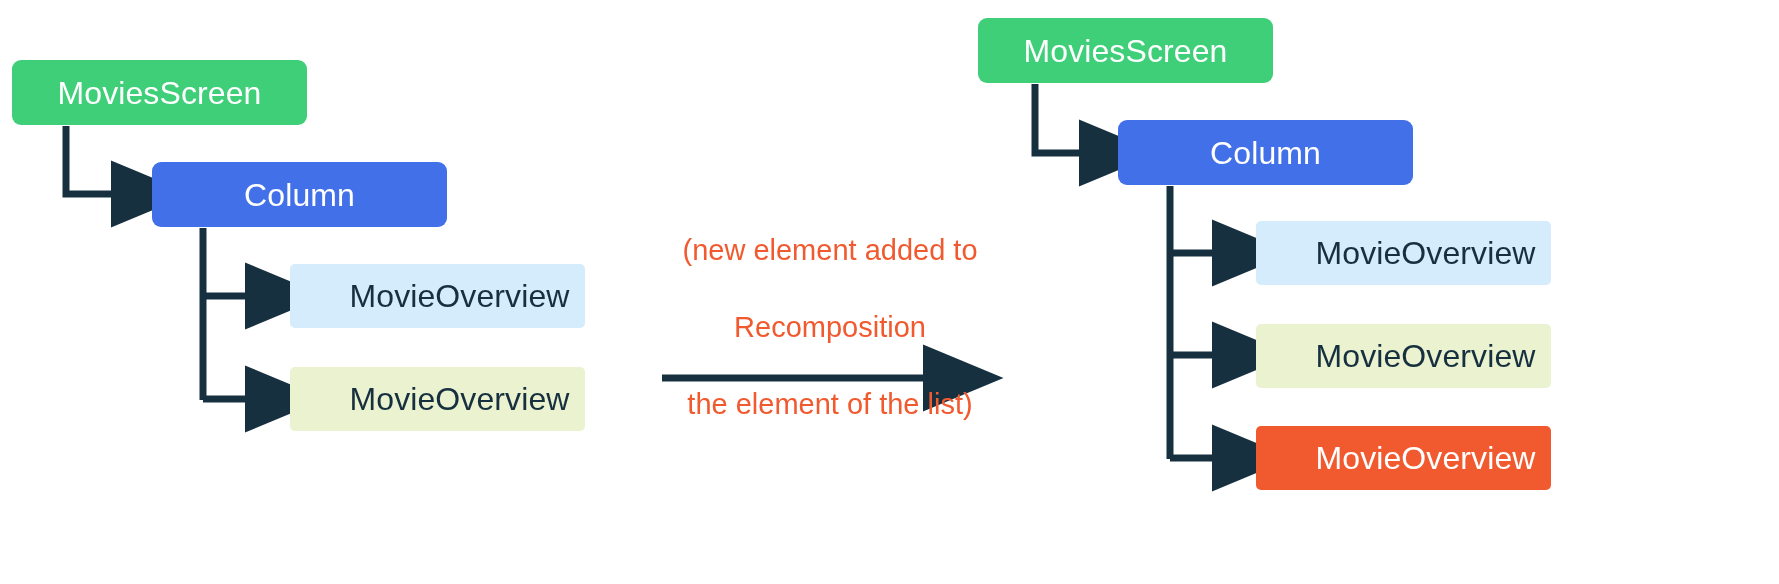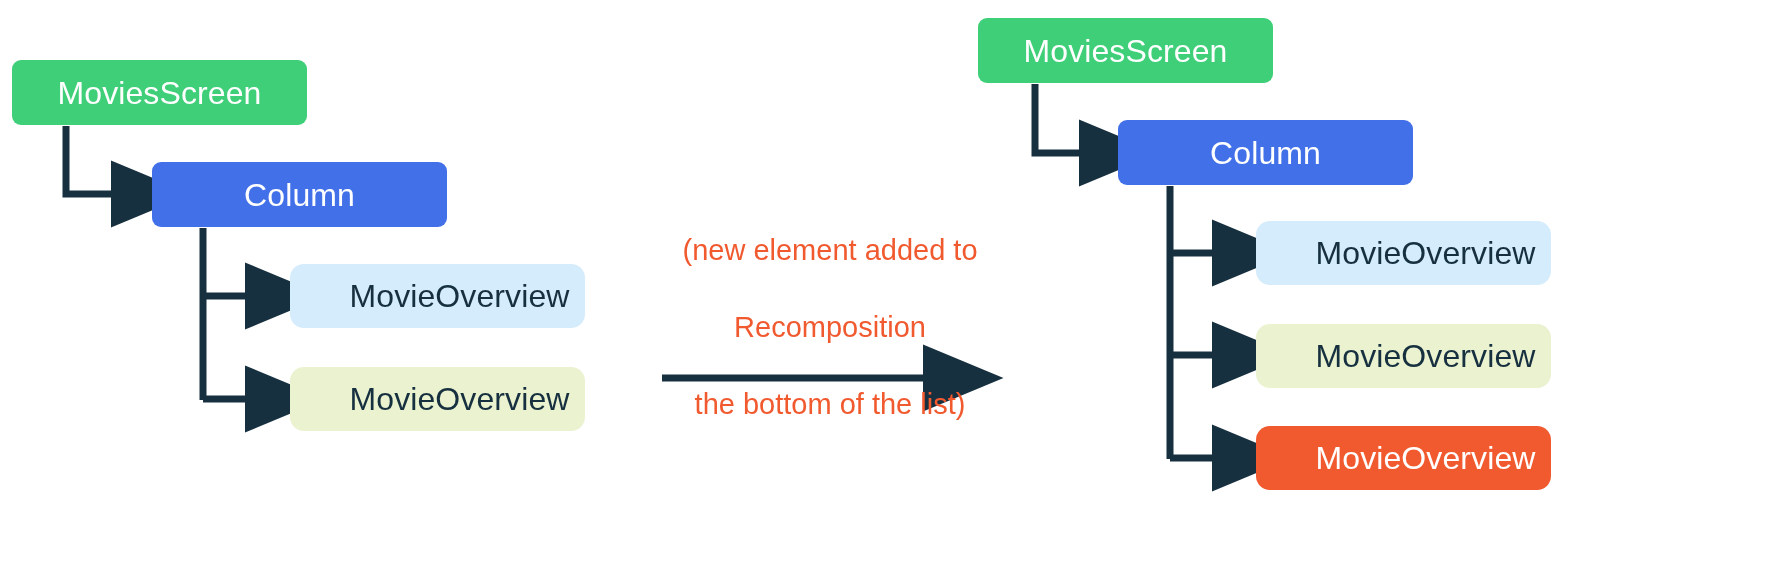--- a/index.html
+++ b/index.html
@@ -28,21 +28,21 @@
     display: flex;
     align-items: center;
     justify-content: center;
     font-size: 32px;
     line-height: 1;
     letter-spacing: 0.1px;
     white-space: nowrap;
     user-select: none;
   }
   .node.sq {
-    border-radius: 14px;
+    border-radius: 5px;
     padding-left: 44px;
   }
   
   #wires {
     position: absolute;
     left: 0;
     top: 0;
     width: 1779px;
     height: 584px;
     pointer-events: none;
@@ -109,21 +109,21 @@
     <span>MovieOverview</span>
   </div>
 
   <div class="node sq" style="left:290px; top:367px; width:295px; height:64px; background:#EAF2D0; color:#17303F;">
     <span>MovieOverview</span>
   </div>
 
   <div id="caption" style="color:#F1592F;">
     <div>(new element added to</div>
     <div>Recomposition</div>
-    <div>the bottom of the list)</div>
+    <div>the element of the list)</div>
   </div>
 
   <div class="node" style="left:978px; top:18px; width:295px; height:65px; background:#3ECF78; color:#FFFFFF;">
     <span>MoviesScreen</span>
   </div>
 
   <div class="node" style="left:1118px; top:120px; width:295px; height:65px; background:#4170E8; color:#FFFFFF;">
     <span>Column</span>
   </div>
 

